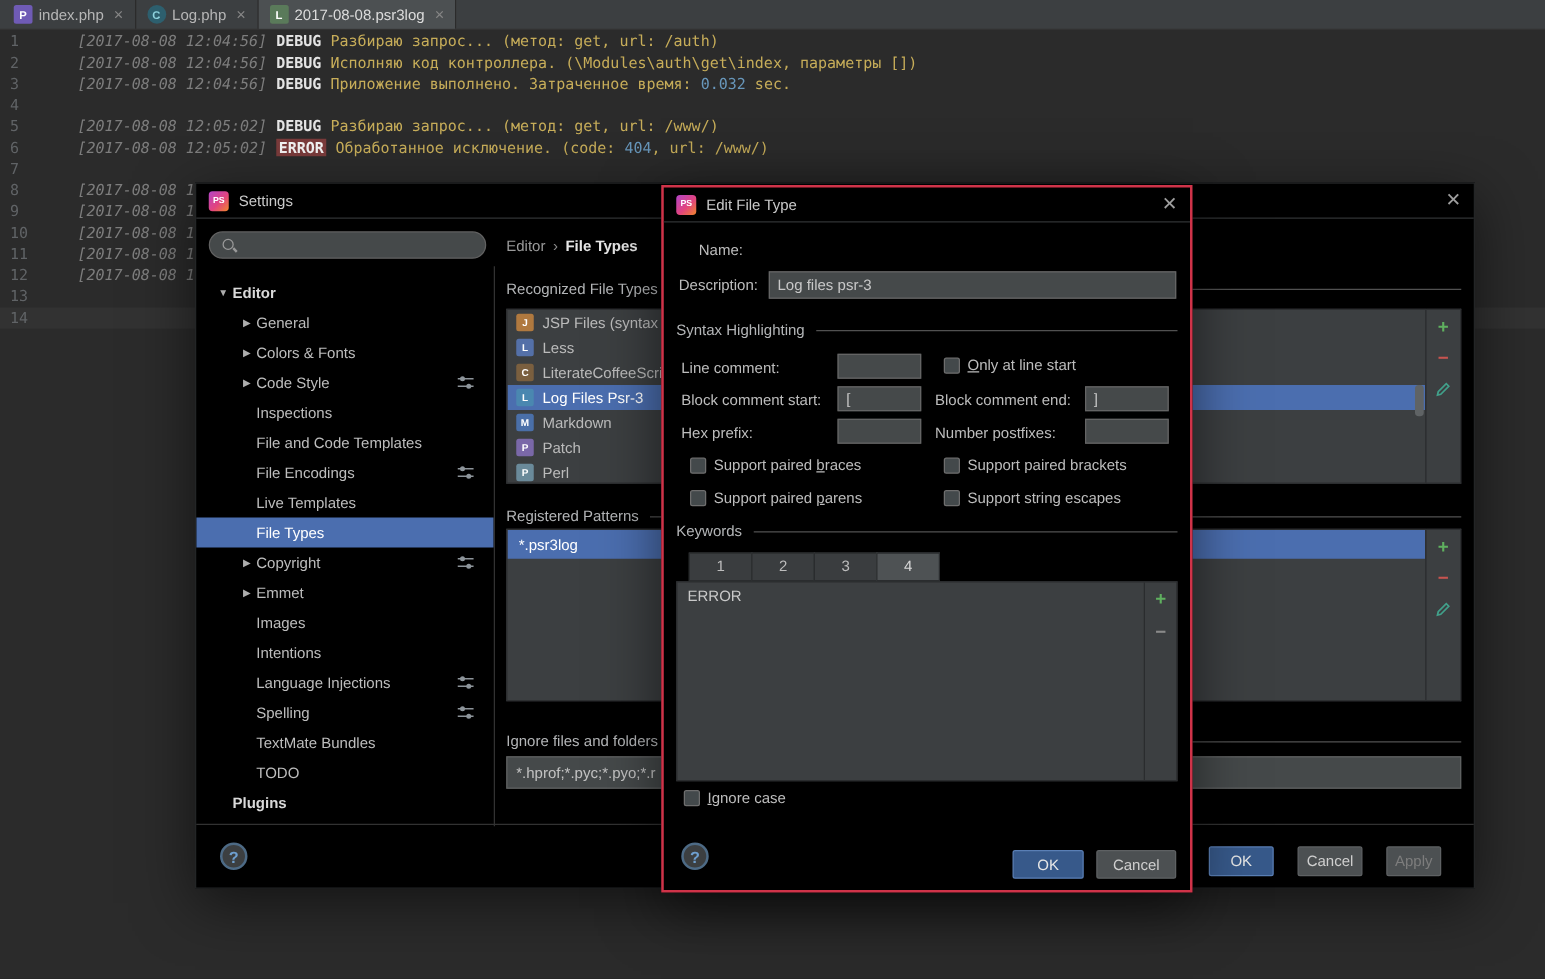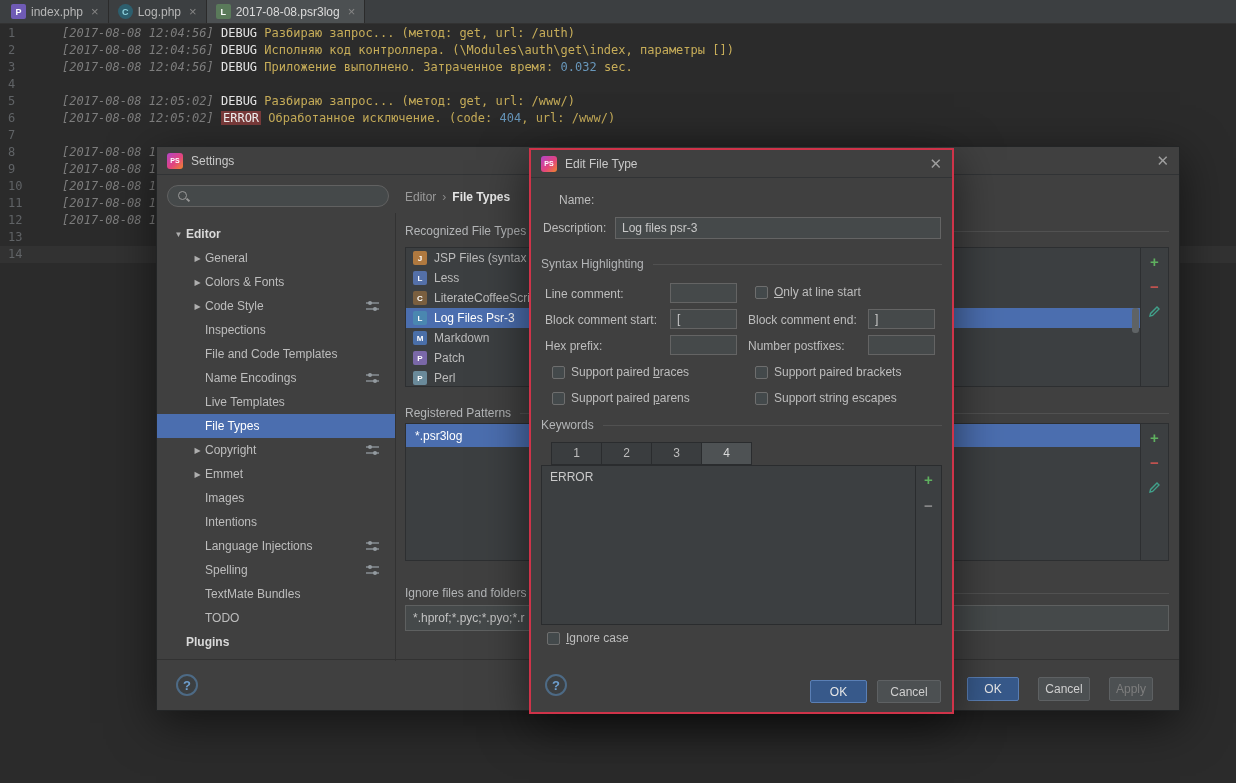--- a/index.html
+++ b/index.html
@@ -16,27 +16,27 @@
   .ficon.cls{background:#2d5f6e;border-radius:50%;color:#8fd3de}
   .ficon.log{background:#5a7a5a}
 
   
   #editor-lines{position:absolute;top:25px;left:0;right:0;font-family:"DejaVu Sans Mono","Liberation Mono",monospace;font-size:12px;line-height:17px}
   .eline{display:flex;height:17px;white-space:pre}
   .eline.cur{background:#323232}
   .gut{width:54px;padding-left:8px;color:#606366;flex:none}
   .code{padding-left:8px}
   .ts{color:#7d7d7d;font-style:italic}
-  .lvl{color:#e4e4e4;font-weight:normal}
+  .lvl{color:#e4e4e4;font-weight:bold}
   .lvl.err{background:#7a3b3b;color:#f2f2f2;padding:0 2px}
   .msg{color:#c7ad59}
   .num{color:#6897bb}
 
   
-  .dlg{position:absolute;background:#404040;border:1px solid #232526;box-shadow:0 12px 44px rgba(0,0,0,.55)}
+  .dlg{position:absolute;background:#000000;border:1px solid #232526;box-shadow:0 12px 44px rgba(0,0,0,.55)}
   #settings{left:156px;top:146px;width:1024px;height:565px;z-index:5}
   #editft{left:529px;top:148px;width:425px;height:566px;border:2px solid #cf3349;z-index:10}
   .dlg-title{height:28px;display:flex;align-items:center;gap:8px;padding:0 10px;border-bottom:1px solid #313335;color:#c9c9c9}
   .ps-logo{width:16px;height:16px;border-radius:3px;background:linear-gradient(135deg,#b345c8 0%,#e2447f 55%,#f0862c 100%);color:#fff;font-size:7px;font-weight:bold;display:flex;align-items:center;justify-content:center;flex:none}
   .dlg-close{margin-left:auto;color:#9e9e9e;font-size:15px;cursor:pointer;line-height:1}
 
   
   #set-search{position:absolute;left:10px;top:38px;width:222px;height:22px;background:#45494a;border:1px solid #616161;border-radius:12px;display:flex;align-items:center;padding:0 9px;gap:6px}
   #set-search input{flex:1;background:transparent;border:none;outline:none;color:#ccc;font:12px "Liberation Sans",sans-serif}
   .mag{width:13px;height:13px;position:relative;flex:none}
@@ -180,21 +180,21 @@
         <div class="trow indent1">
           <span class="arrow"></span>
           <span class="tlabel">Inspections</span>
         </div>
         <div class="trow indent1">
           <span class="arrow"></span>
           <span class="tlabel">File and Code Templates</span>
         </div>
         <div class="trow indent1">
           <span class="arrow"></span>
-          <span class="tlabel">Name Encodings</span>
+          <span class="tlabel">File Encodings</span>
           <span class="gearspot"><svg width="13" height="12" viewBox="0 0 13 12">
               <line x1="0" y1="3" x2="13" y2="3" stroke="#9da5ab" stroke-width="1.3"></line>
               <line x1="0" y1="9" x2="13" y2="9" stroke="#9da5ab" stroke-width="1.3"></line>
               <circle cx="4" cy="3" r="2" fill="#9da5ab"></circle>
               <circle cx="9" cy="9" r="2" fill="#9da5ab"></circle>
             </svg></span>
         </div>
         <div class="trow indent1">
           <span class="arrow"></span>
           <span class="tlabel">Live Templates</span>

